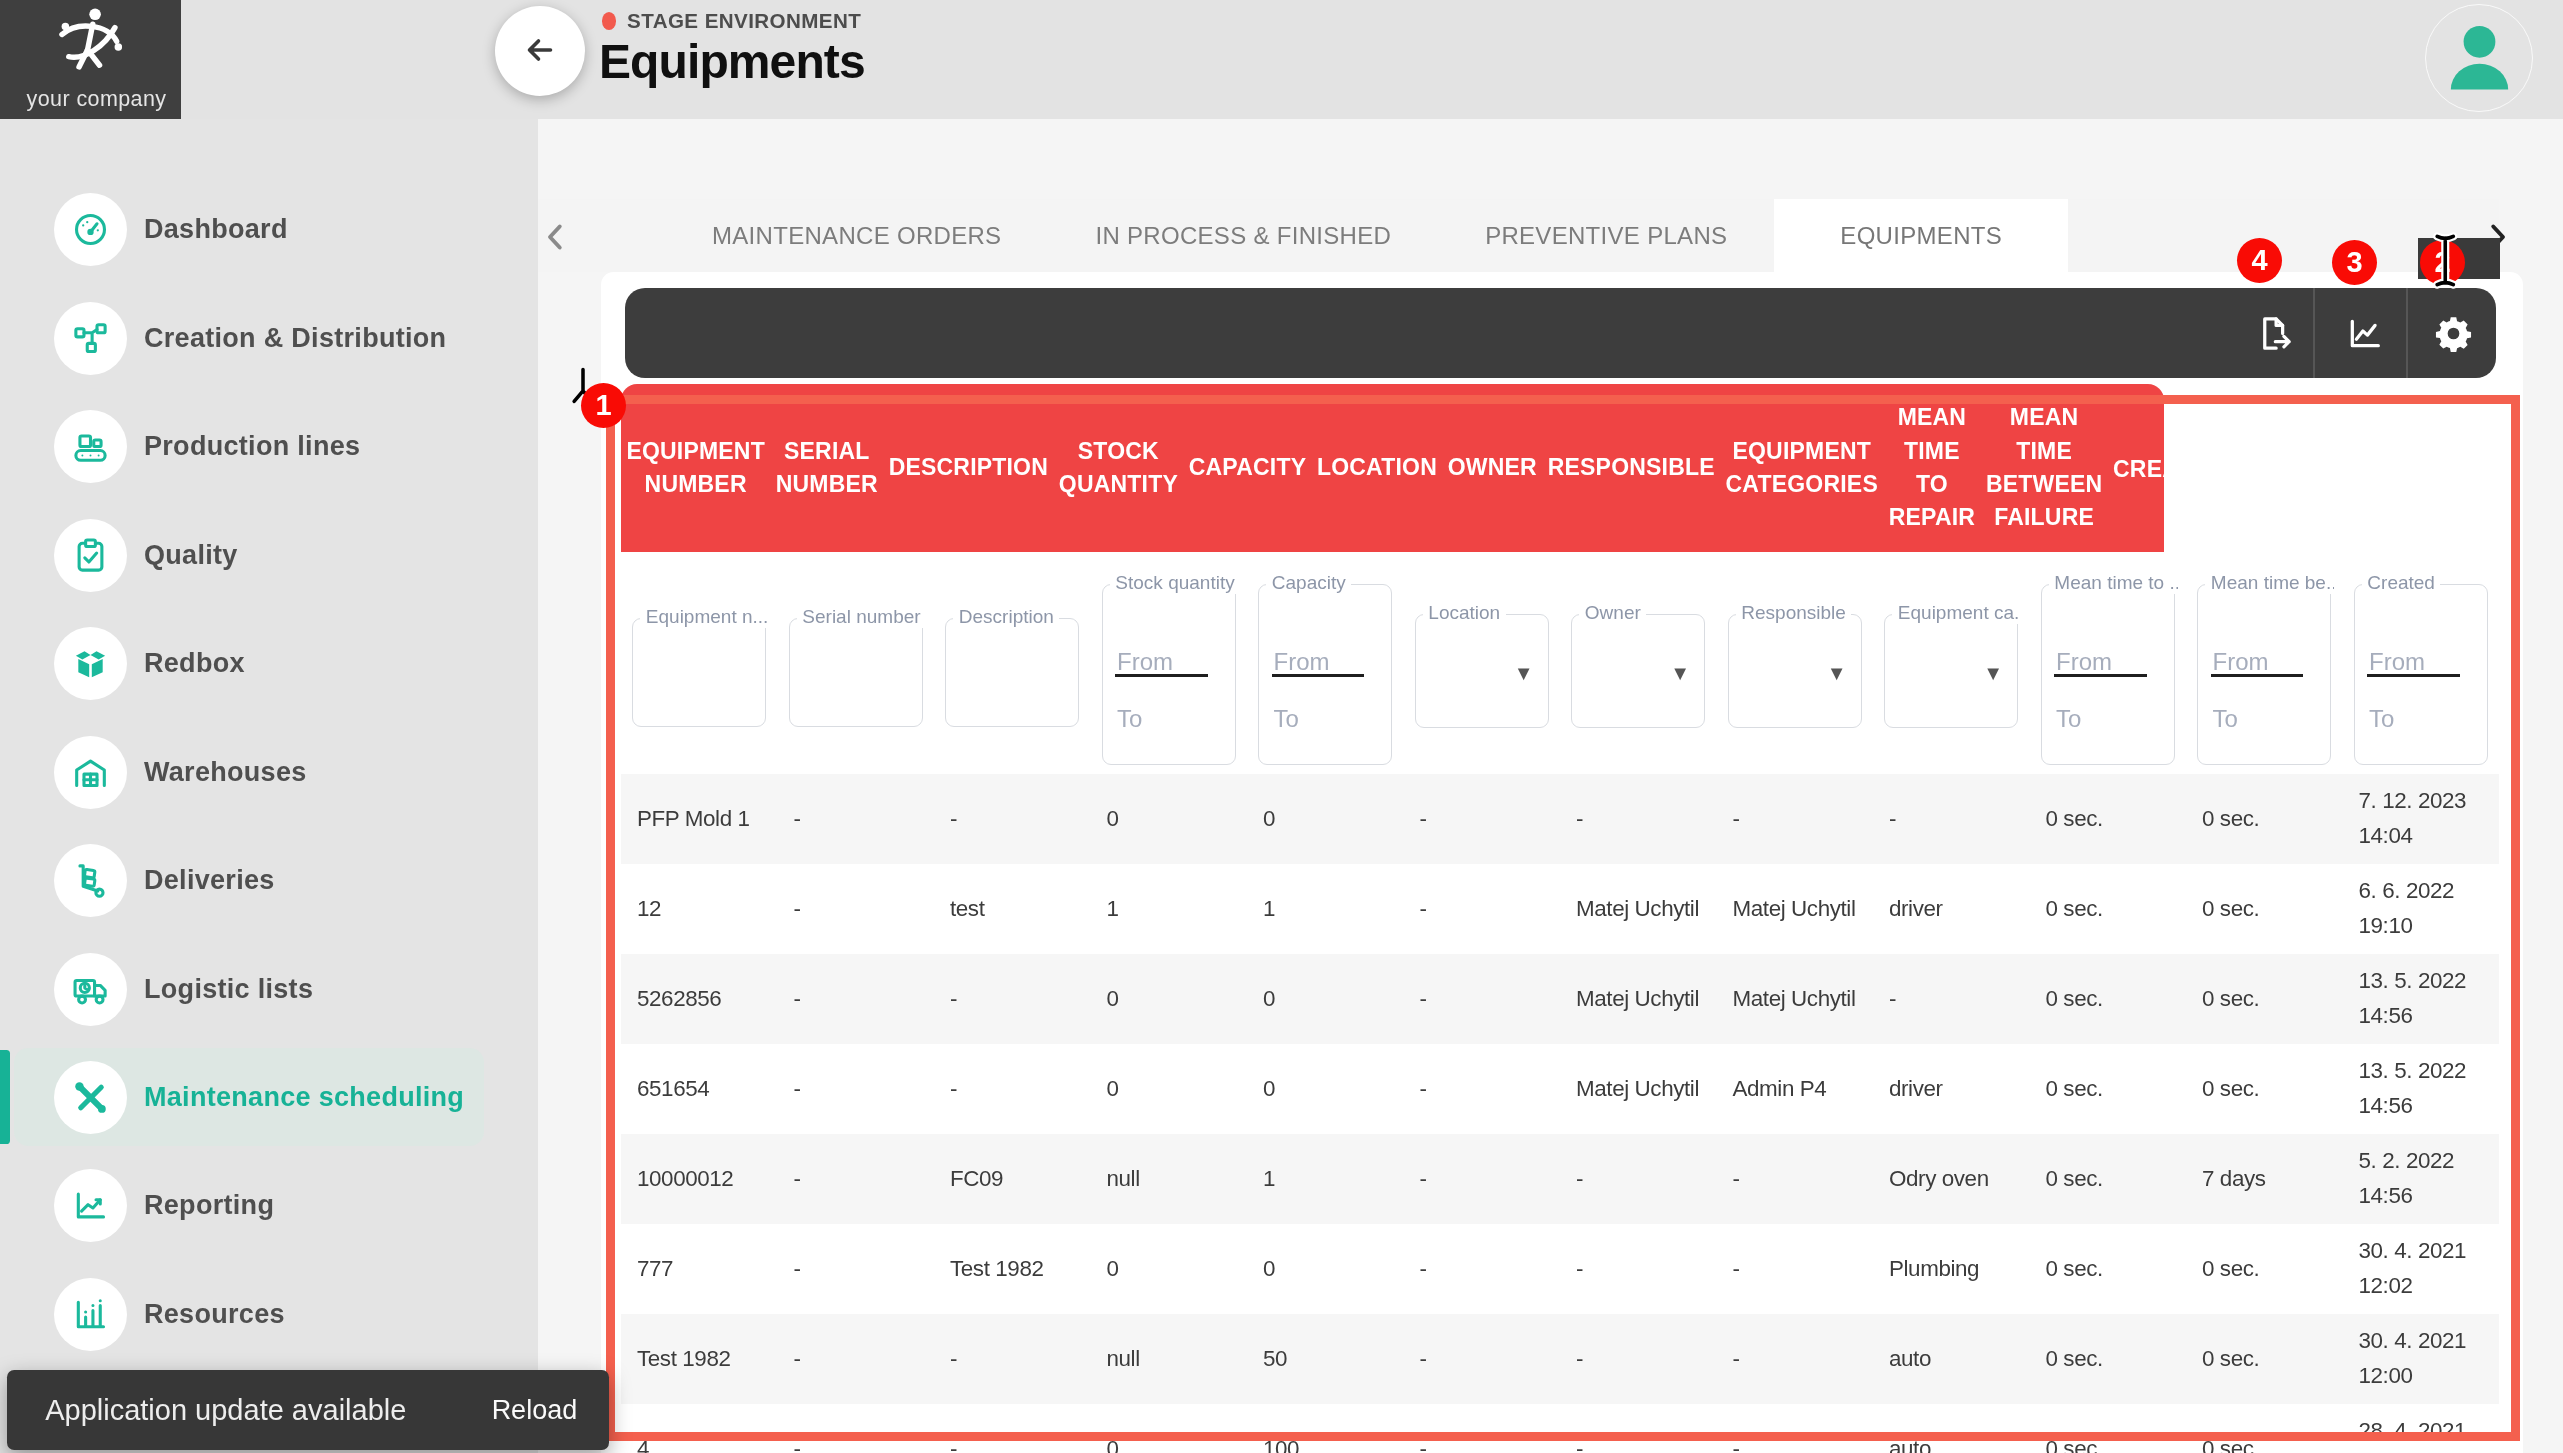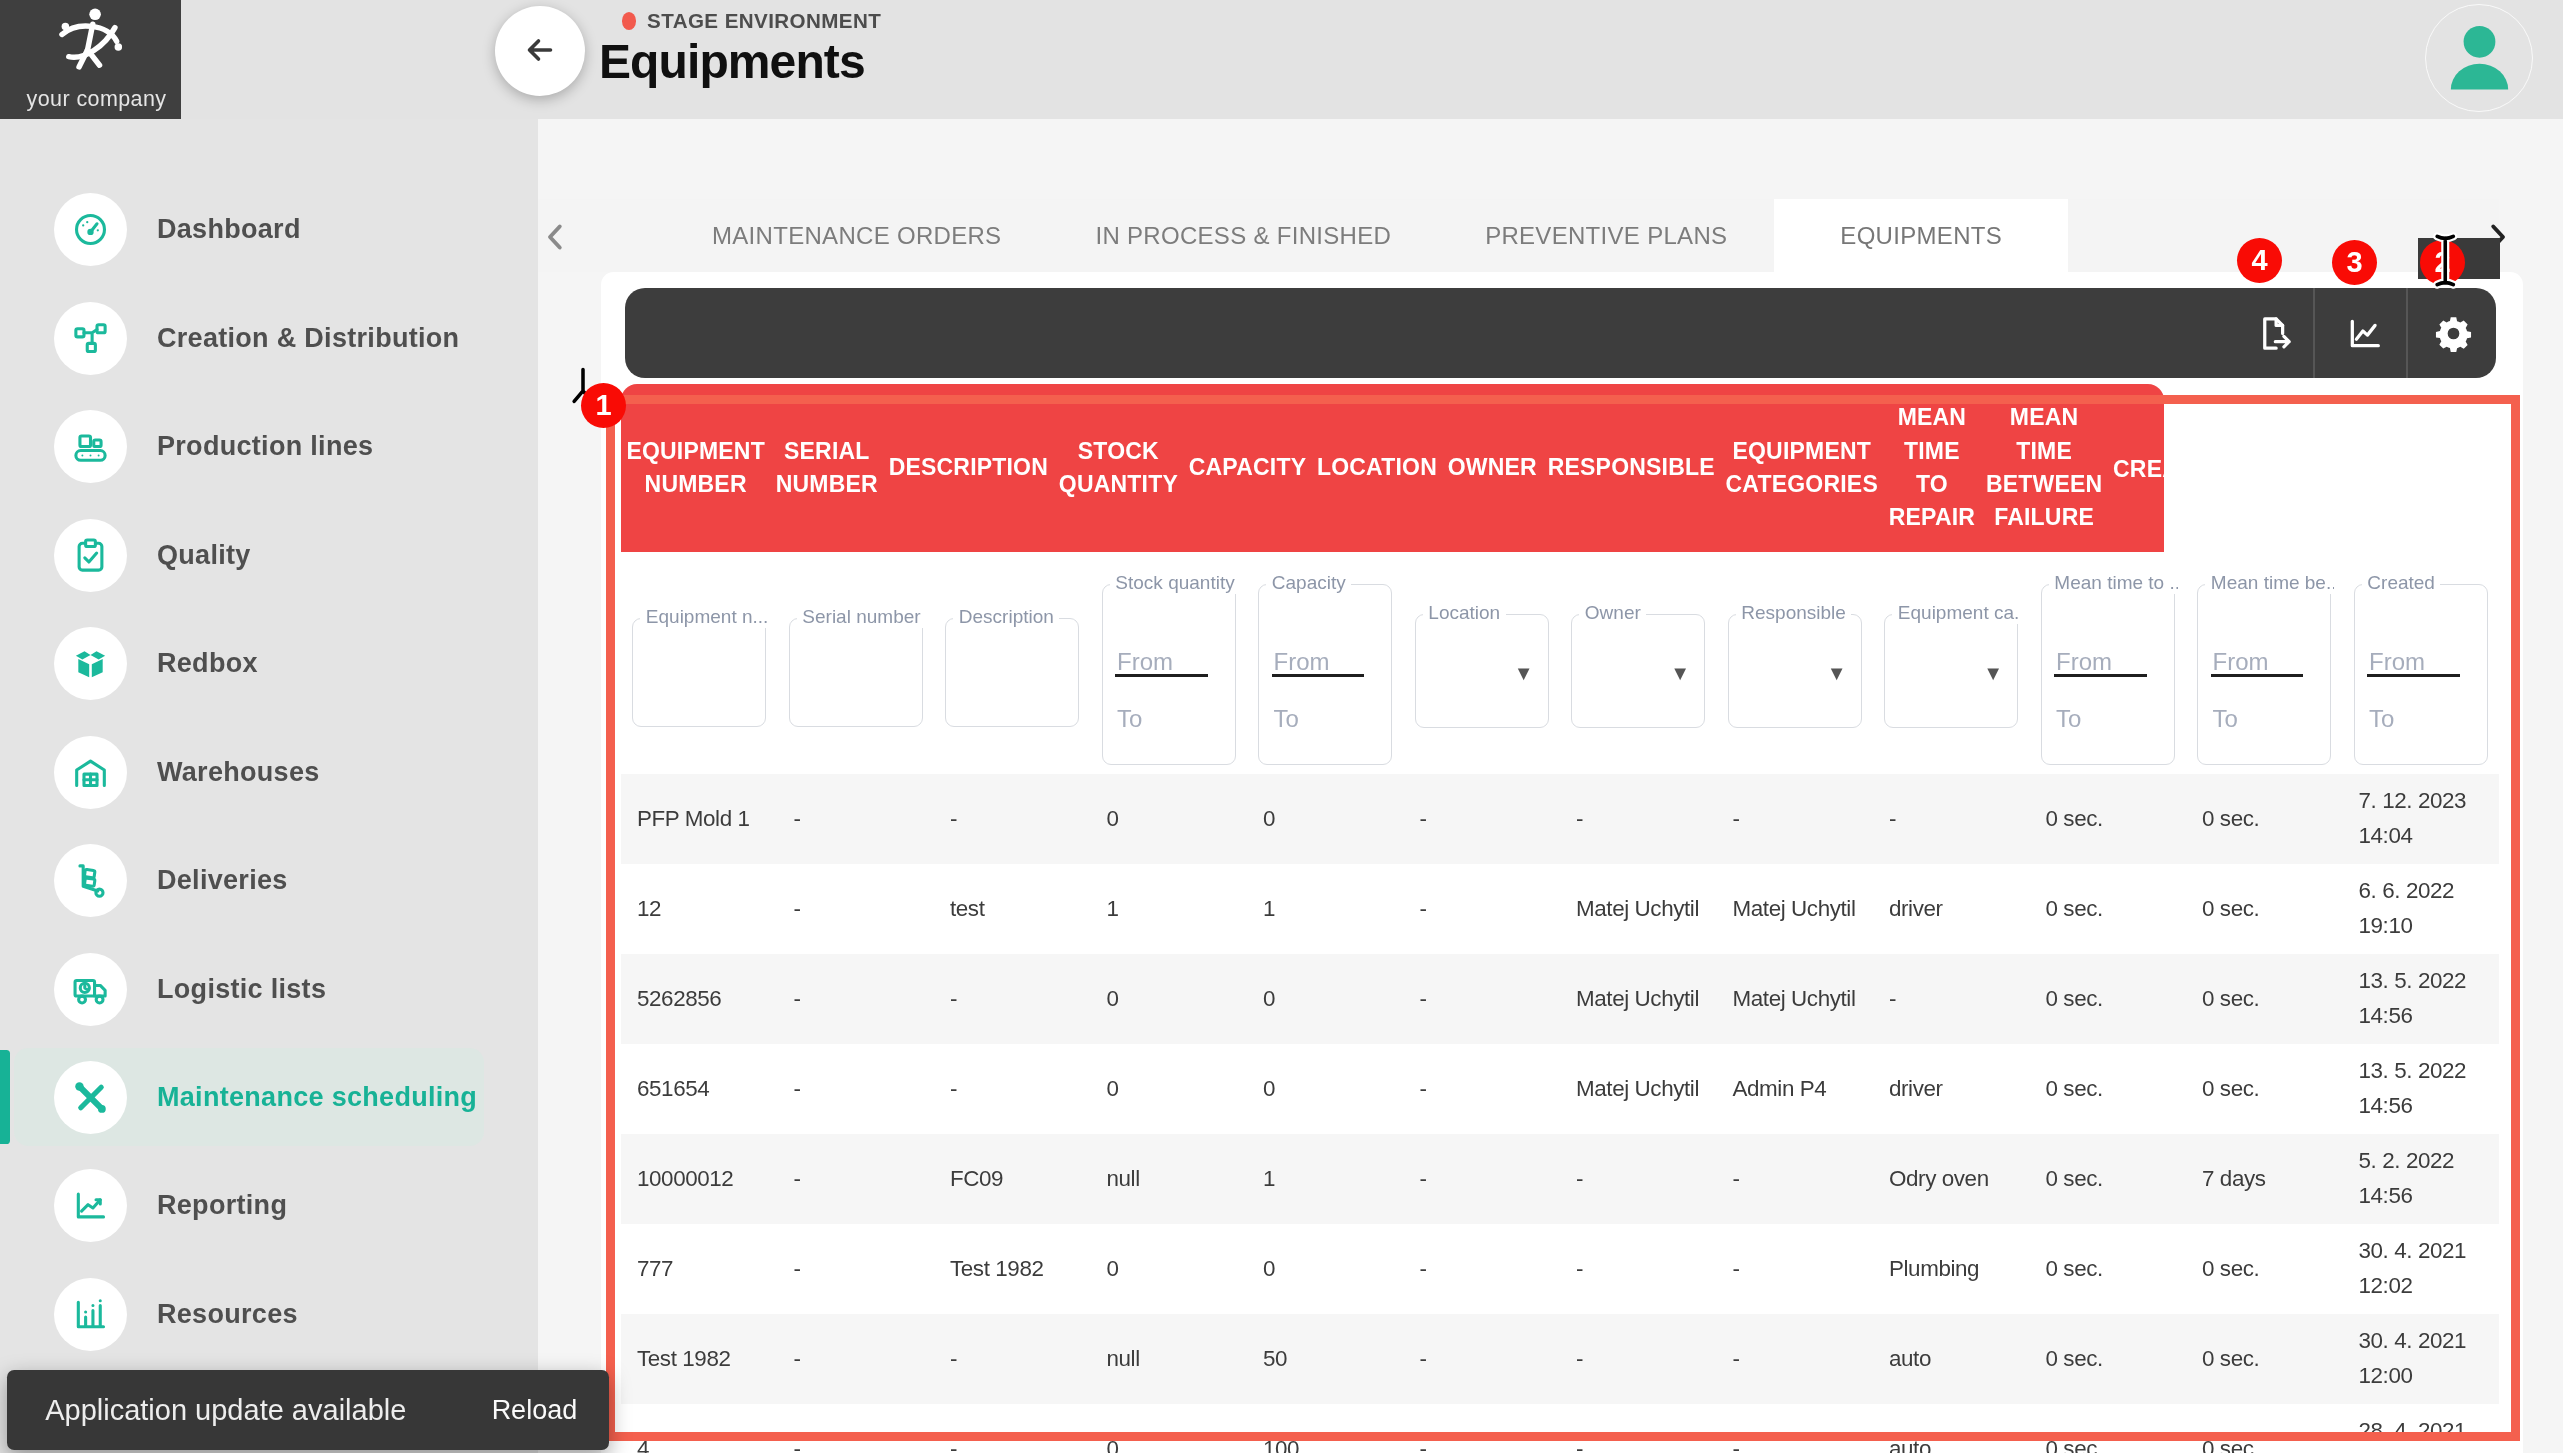--- a/index.html
+++ b/index.html
@@ -15,37 +15,37 @@
     display:flex;flex-direction:column;align-items:center;justify-content:flex-end;padding-bottom:7.2px;box-sizing:border-box;}
   .logo-mark{position:absolute;top:1.8px;left:50%;transform:translateX(-50%);}
   .brand-label{color:#e5e5e5;font-size:21.5px;letter-spacing:0.4px;margin-left:12px;}
   .clock-block{position:absolute;left:181px;top:0;width:358px;height:119px;background:#4c4c4c;
     box-sizing:border-box;padding:12.5px 0 0 38px;}
   .clock-date{color:#c6c6c6;font-size:25px;letter-spacing:0.4px;}
   .clock-time{color:#d8d8d8;font-size:51px;font-weight:700;letter-spacing:0.9px;margin-top:1.8px;}
   .back-btn{position:absolute;left:495px;top:6.3px;width:90px;height:90px;border-radius:50%;
     background:#fff;box-shadow:0 3.6px 12.5px rgba(0,0,0,.25);display:flex;align-items:center;justify-content:center;z-index:30;cursor:pointer;}
   .back-btn svg{width:36px;height:36px;}
-  .env-row{position:absolute;left:602px;top:9px;display:flex;align-items:center;gap:10.8px;margin-left:20px;}
+  .env-row{position:absolute;left:602px;top:9px;display:flex;align-items:center;gap:10.8px;}
   .env-dot{width:14.3px;height:18px;border-radius:50%;background:#f25a4d;}
   .env-label{font-size:20.6px;font-weight:700;color:#4d4d4d;letter-spacing:0.4px;}
   .page-title{position:absolute;left:599px;top:34px;font-size:48px;font-weight:700;color:#101010;letter-spacing:-0.9px;}
   .avatar-wrap{position:absolute;left:2425px;top:3.6px;width:106px;height:106px;border-radius:50%;
     border:1.8px solid rgba(255,255,255,.8);display:flex;align-items:center;justify-content:center;cursor:pointer;}
   
   .sidebar{position:absolute;left:0;top:119px;width:538px;height:1334px;background:#e4e4e4;z-index:10;}
   .side-item{position:absolute;left:0;width:538px;height:108px;display:flex;align-items:center;cursor:pointer;}
   .side-pill{position:absolute;left:14.3px;right:54px;top:5.4px;bottom:5.4px;border-radius:14.3px;background:transparent;}
   .side-item.active .side-pill{background:#dde7e3;}
   .side-accent{position:absolute;left:0;top:7.2px;bottom:7.2px;width:10px;border-radius:0 3.6px 3.6px 0;background:transparent;}
   .side-item.active .side-accent{background:#17b296;}
   .side-icon{position:relative;width:73px;height:73px;border-radius:50%;background:#fff;margin-left:54px;
     display:flex;align-items:center;justify-content:center;color:#1bb99c;flex:none;}
   .side-icon svg{width:39px;height:39px;}
-  .side-label{position:relative;margin-left:30px;font-size:27px;font-weight:700;color:#4f4f4f;letter-spacing:0.3px;}
+  .side-label{position:relative;margin-left:17px;font-size:27px;font-weight:700;color:#4f4f4f;letter-spacing:0.3px;}
   .side-item.active .side-label{color:#17b296;}
   
   .tabstrip{position:absolute;left:538px;top:199px;width:1961px;height:73px;background:#f4f4f4;overflow:hidden;z-index:5;}
   .tabs-flex{position:absolute;left:127px;top:0;height:73px;display:flex;align-items:stretch;}
   .tab{display:flex;align-items:center;padding:0 47px;font-size:24px;color:#7c7c7c;letter-spacing:0.3px;white-space:nowrap;cursor:pointer;}
   .tab.active{background:#fff;padding:0 66px;color:#777;}
   .tab-chevron{position:absolute;top:20px;width:36px;height:36px;cursor:pointer;z-index:6;}
   .tab-chevron.left{left:538px;top:219px;}
   .tab-chevron.right{left:2479px;top:219px;}
   .tab-chevron svg{width:36px;height:36px;}

